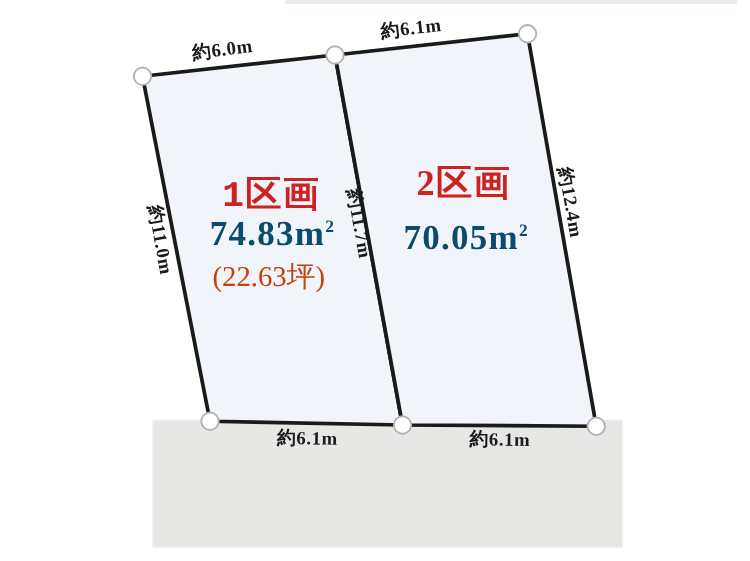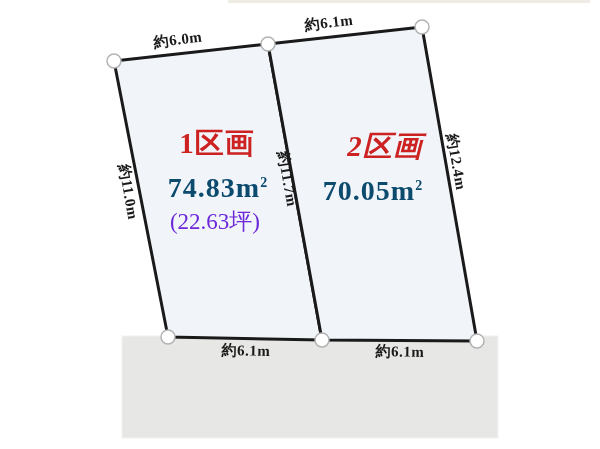--- a/index.html
+++ b/index.html
@@ -48,27 +48,27 @@
     letter-spacing: 1px;
   }
   .parcel-area sup {
     font-size: 14px;
     vertical-align: super;
     line-height: 0;
   }
   .parcel-tsubo {
     font-size: 23px;
     font-weight: normal;
-    color: #6d28d9;
+    color: #c2410c;
   }
 
-  .p1-name  { left: 217px; top: 144px; }
+  .p1-name  { left: 217px; top: 156px; font-family: Liberation Mono, monospace; }
   .p1-area  { left: 218px; top: 188px; }
   .p1-tsubo { left: 215px; top: 221px; }
-  .p2-name  { left: 385px; top: 147px; font-style: italic; }
+  .p2-name  { left: 371px; top: 147px; }
   .p2-area  { left: 373px; top: 191px; }
   .p2-tsubo { left: 371px; top: 224px; }
 </style>
 </head>
 <body>
 
 <div id="canvas">
 
   <svg id="shapes" width="600" height="449" viewBox="0 0 600 449">
 

